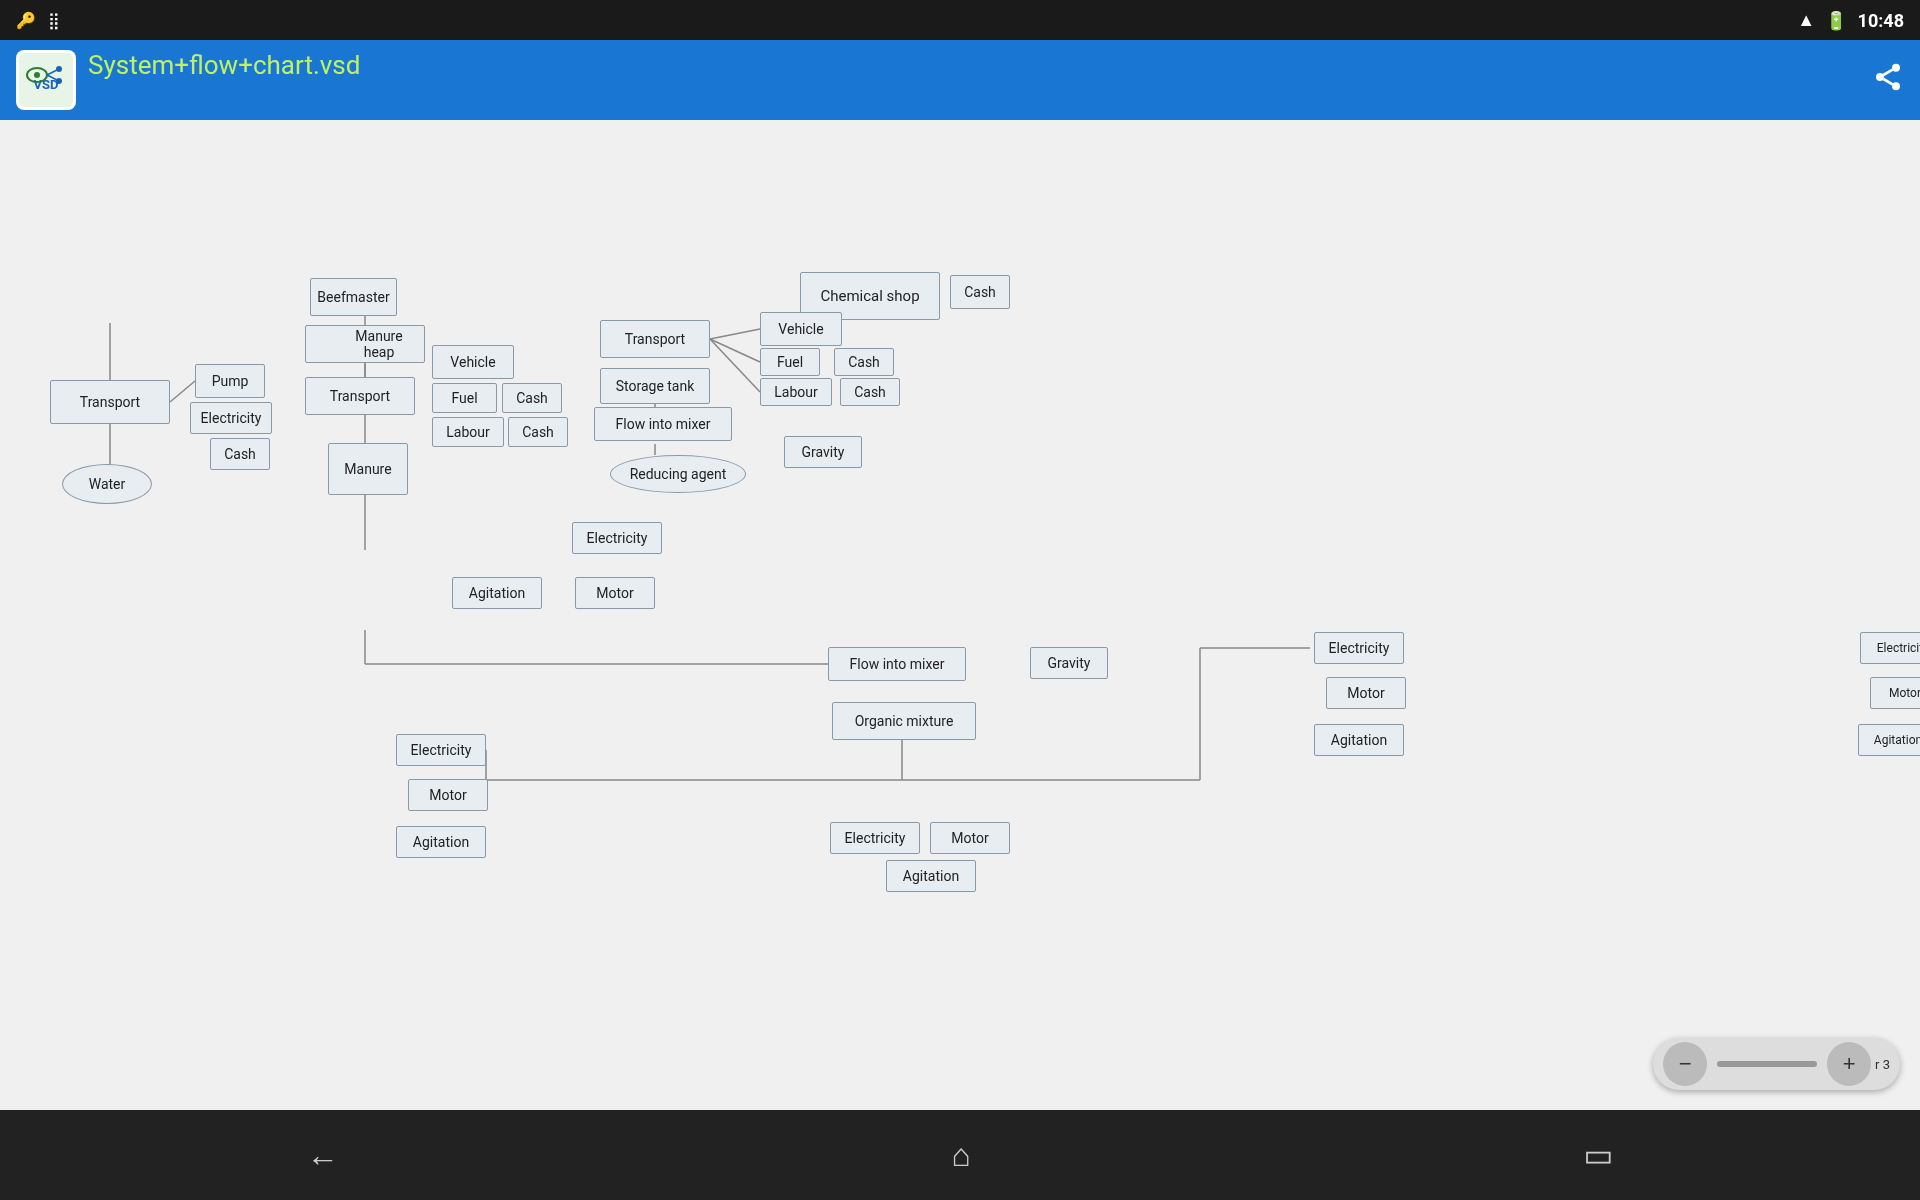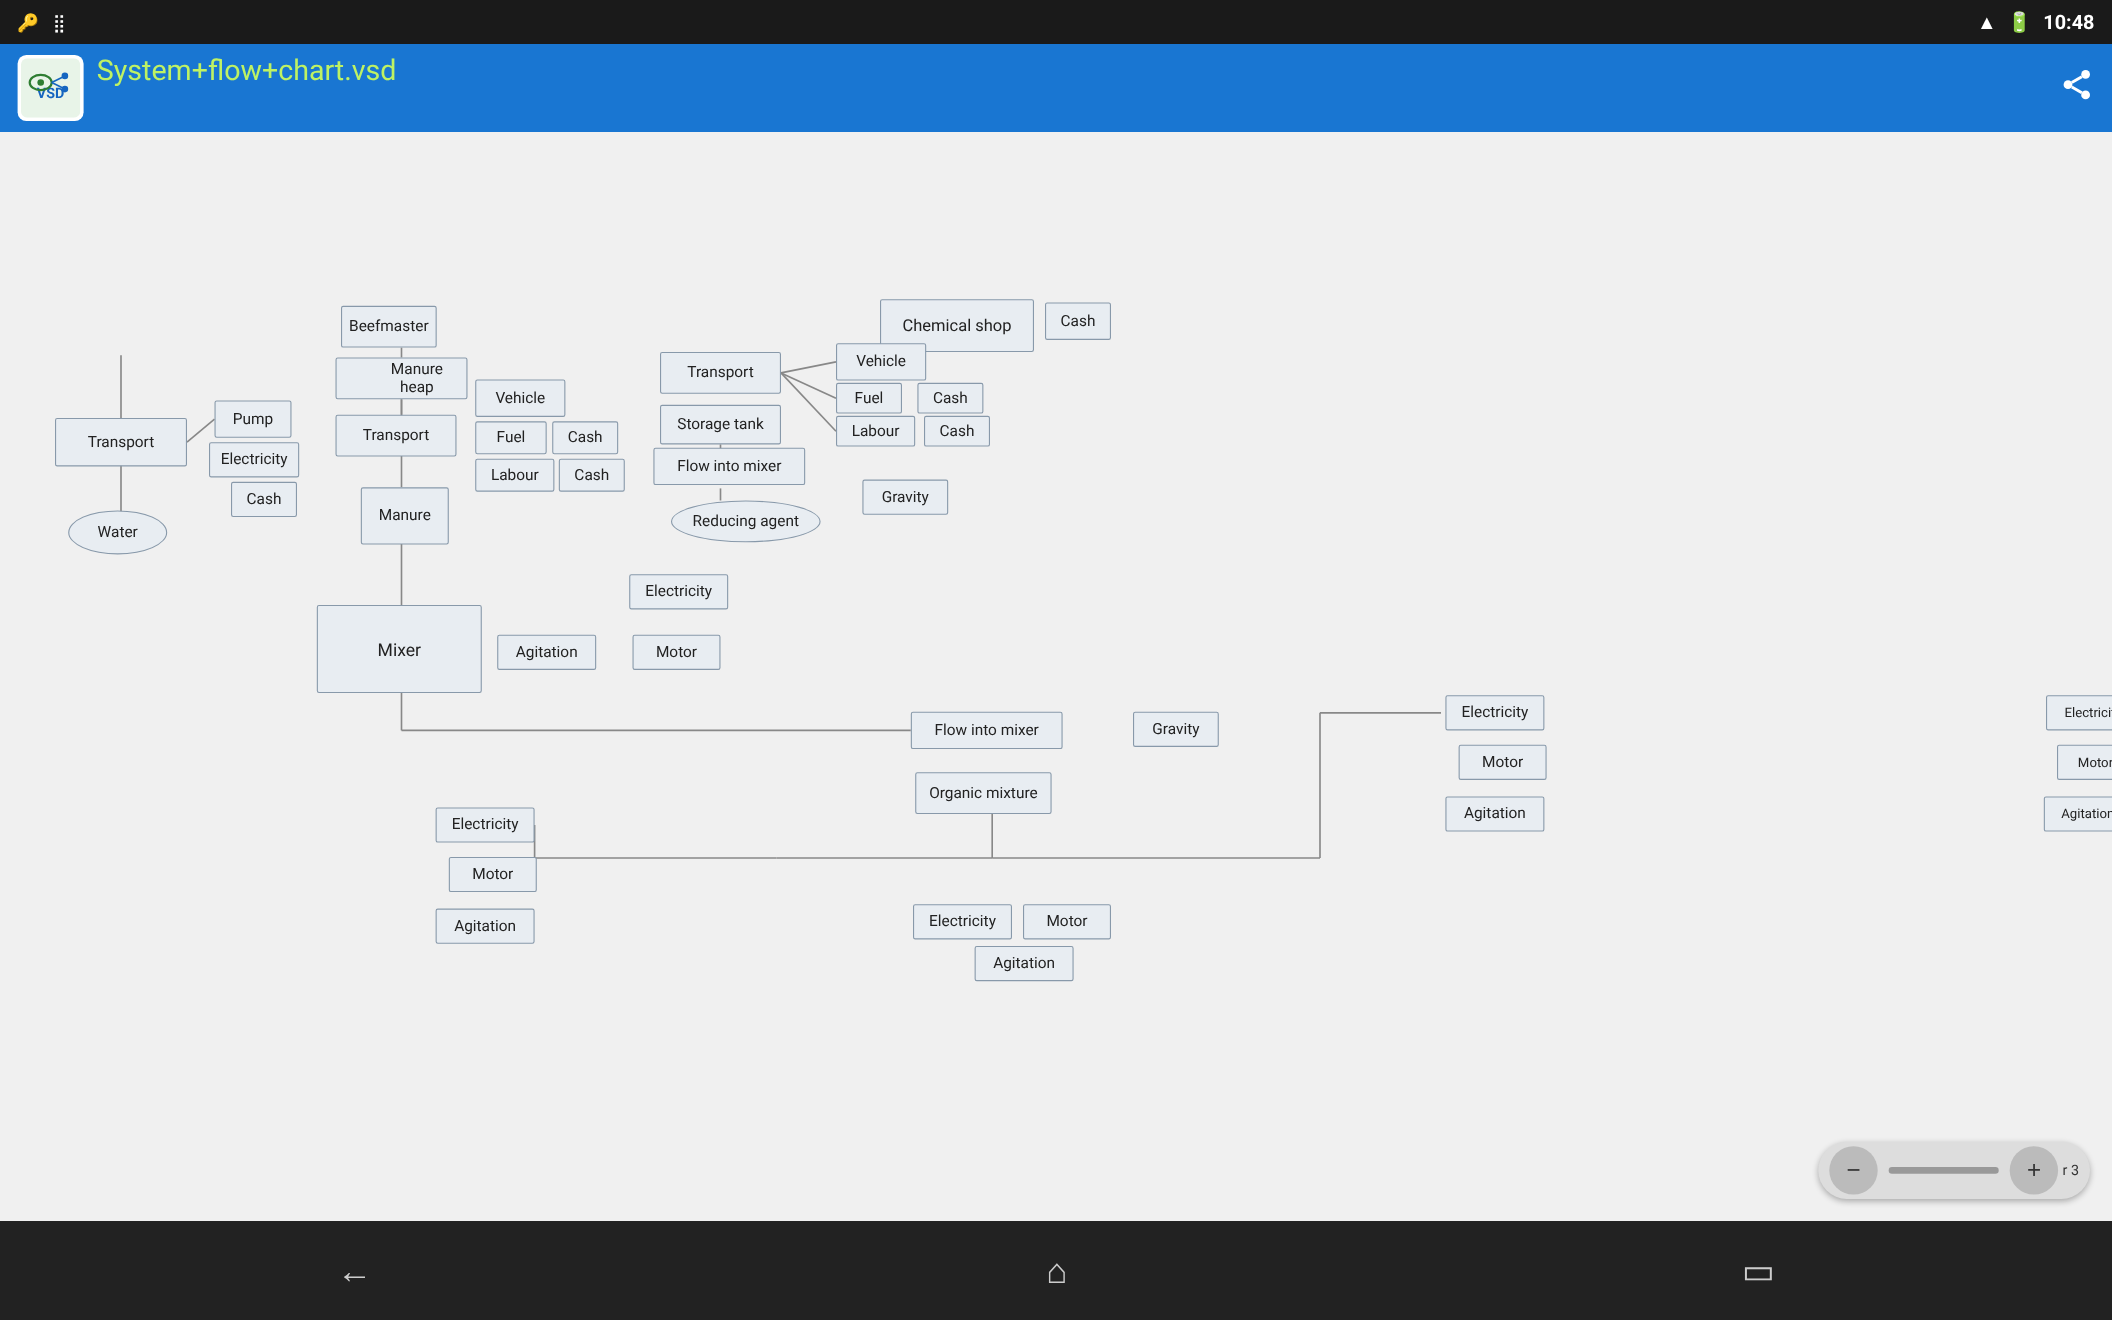--- a/index.html
+++ b/index.html
@@ -172,39 +172,38 @@
   <div class="node node-rect" style="left:190px;top:282px;width:82px;height:32px;">Electricity</div>
   <div class="node node-rect" style="left:210px;top:318px;width:60px;height:32px;">Cash</div>
   <div class="node node-oval" style="left:62px;top:344px;width:90px;height:40px;">Water</div>
   <div class="node node-rect" style="left:305px;top:257px;width:110px;height:38px;">Transport</div>
   <div class="node node-rect" style="left:432px;top:225px;width:82px;height:34px;">Vehicle</div>
   <div class="node node-rect" style="left:432px;top:263px;width:65px;height:30px;">Fuel</div>
   <div class="node node-rect" style="left:502px;top:263px;width:60px;height:30px;">Cash</div>
   <div class="node node-rect" style="left:432px;top:297px;width:72px;height:30px;">Labour</div>
   <div class="node node-rect" style="left:508px;top:297px;width:60px;height:30px;">Cash</div>
   <div class="node node-rect" style="left:328px;top:323px;width:80px;height:52px;">Manure</div>
-  <div class="node node-rect" style="left:288px;top:430px;width:150px;height:80px;font-size:16px;">Mixer</div>
   <div class="node node-rect" style="left:452px;top:457px;width:90px;height:32px;">Agitation</div>
   <div class="node node-rect" style="left:575px;top:457px;width:80px;height:32px;">Motor</div>
   <div class="node node-rect" style="left:572px;top:402px;width:90px;height:32px;">Electricity</div>
   <div class="node node-rect" style="left:800px;top:152px;width:140px;height:48px;font-size:15px;">Chemical shop</div>
   <div class="node node-rect" style="left:950px;top:155px;width:60px;height:34px;">Cash</div>
   <div class="node node-rect" style="left:600px;top:200px;width:110px;height:38px;">Transport</div>
   <div class="node node-rect" style="left:760px;top:192px;width:82px;height:34px;">Vehicle</div>
   <div class="node node-rect" style="left:760px;top:228px;width:60px;height:28px;">Fuel</div>
   <div class="node node-rect" style="left:834px;top:228px;width:60px;height:28px;">Cash</div>
   <div class="node node-rect" style="left:760px;top:258px;width:72px;height:28px;">Labour</div>
   <div class="node node-rect" style="left:840px;top:258px;width:60px;height:28px;">Cash</div>
   <div class="node node-rect" style="left:600px;top:248px;width:110px;height:36px;">Storage tank</div>
   <div class="node node-rect" style="left:594px;top:287px;width:138px;height:34px;">Flow into mixer</div>
   <div class="node node-oval" style="left:610px;top:335px;width:136px;height:38px;border-radius:50%;">Reducing agent</div>
   <div class="node node-rect" style="left:784px;top:316px;width:78px;height:32px;">Gravity</div>
   <div class="node node-rect" style="left:828px;top:527px;width:138px;height:34px;">Flow into mixer</div>
   <div class="node node-rect" style="left:1030px;top:527px;width:78px;height:32px;">Gravity</div>
-  <div class="node node-rect" style="left:832px;top:582px;width:124px;height:38px;">Organic mixture</div>
+  <div class="node node-rect" style="left:832px;top:582px;width:144px;height:38px;">Organic mixture</div>
   <div class="node node-rect" style="left:1314px;top:512px;width:90px;height:32px;">Electricity</div>
   <div class="node node-rect" style="left:1326px;top:557px;width:80px;height:32px;">Motor</div>
   <div class="node node-rect" style="left:1314px;top:604px;width:90px;height:32px;">Agitation</div>
   <div class="node node-rect" style="left:396px;top:614px;width:90px;height:32px;">Electricity</div>
   <div class="node node-rect" style="left:408px;top:659px;width:80px;height:32px;">Motor</div>
   <div class="node node-rect" style="left:396px;top:706px;width:90px;height:32px;">Agitation</div>
   <div class="node node-rect" style="left:830px;top:702px;width:90px;height:32px;">Electricity</div>
   <div class="node node-rect" style="left:930px;top:702px;width:80px;height:32px;">Motor</div>
   <div class="node node-rect" style="left:886px;top:740px;width:90px;height:32px;">Agitation</div>
 

